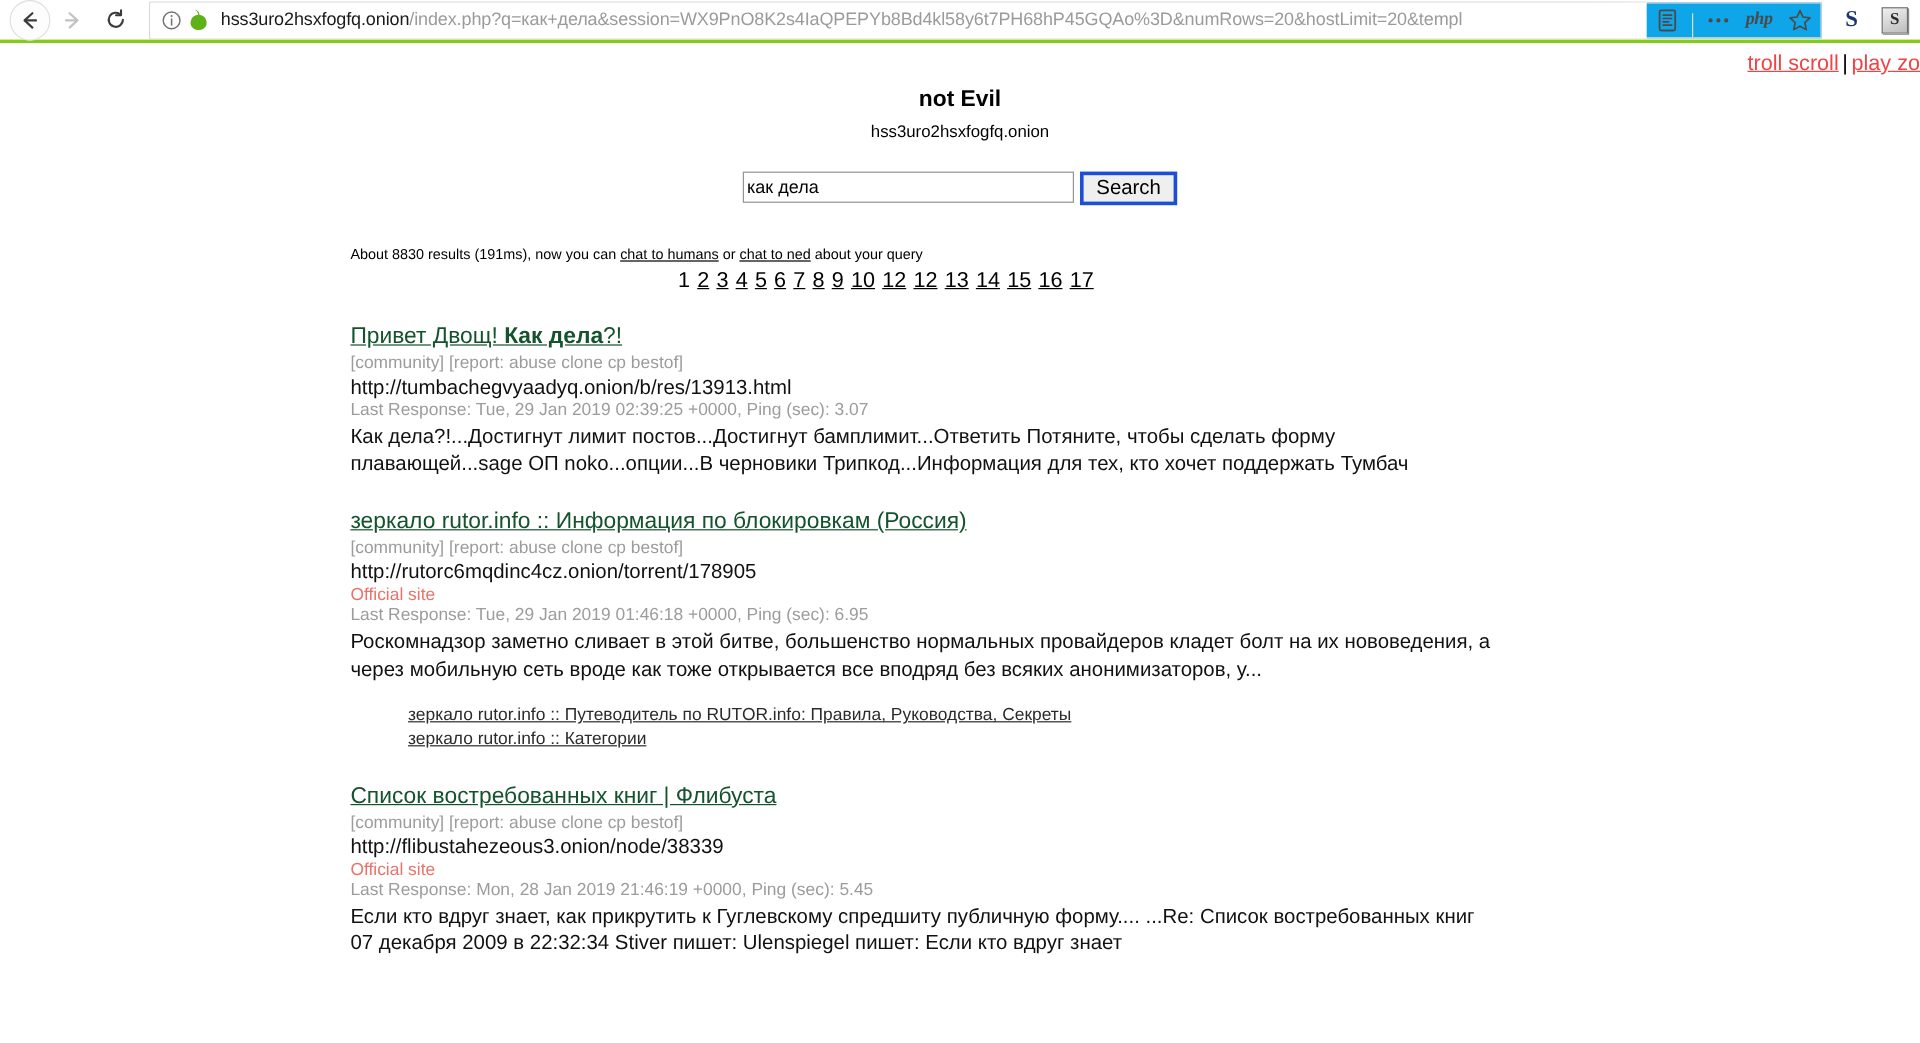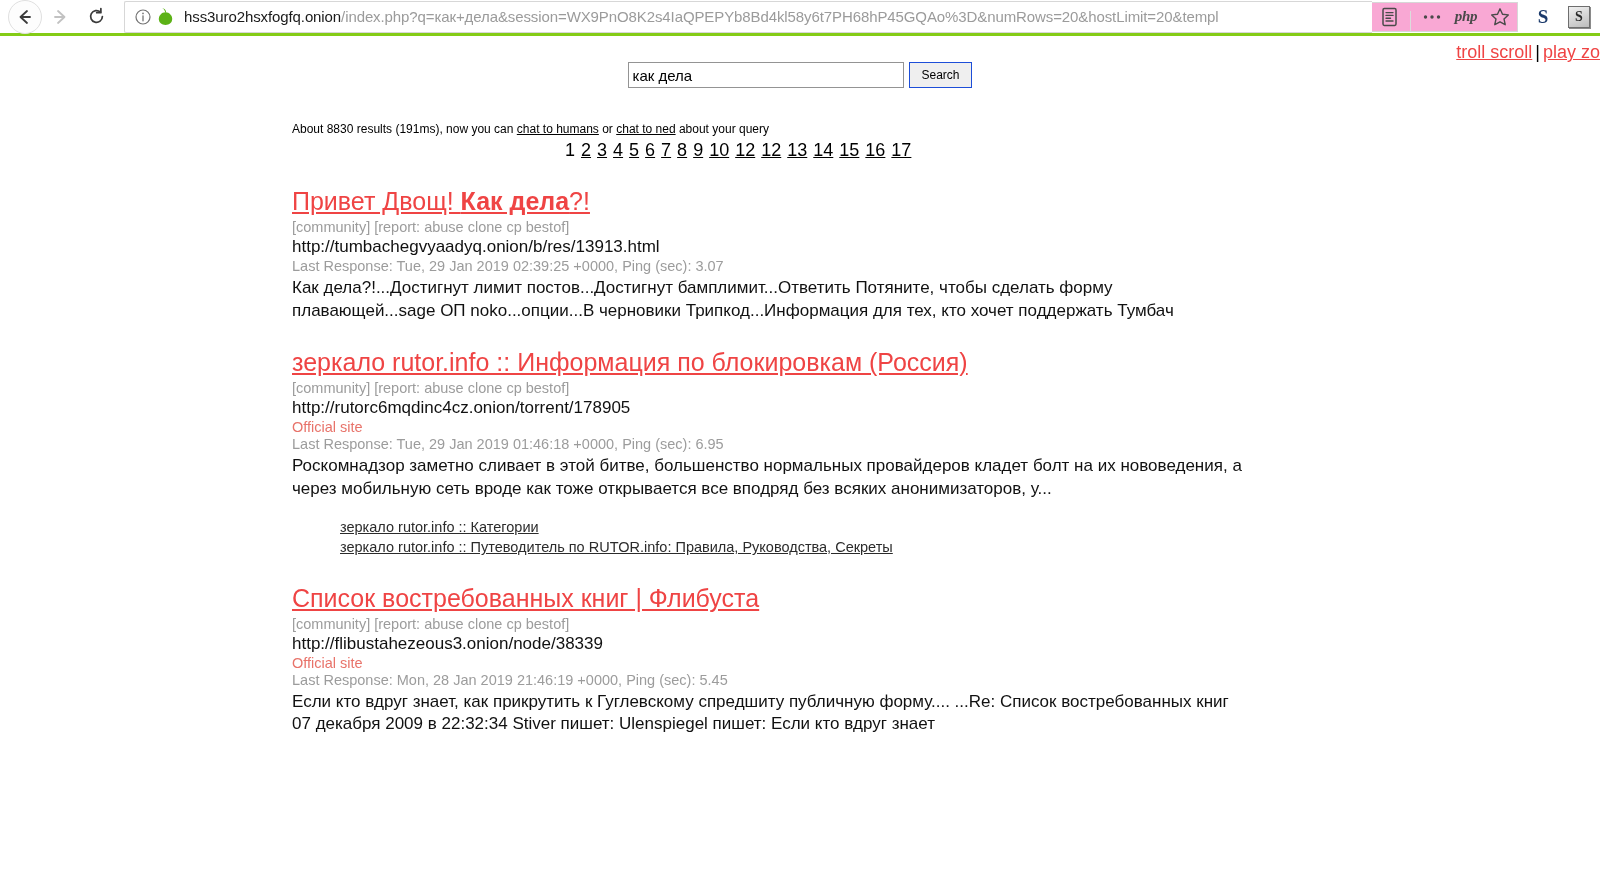--- a/index.html
+++ b/index.html
@@ -94,21 +94,21 @@
     background: linear-gradient(to right, rgba(255,255,255,0), #ffffff 85%);
     pointer-events: none;
   }
 
   .chrome-actions {
     display: flex;
     align-items: flex-end;
     height: 30px;
     border: 1px solid #d7d7d7;
     border-left: none;
-    background: #f9a8d4;
+    background: #0ea5e9;
     box-sizing: border-box;
   }
   .chrome-sep {
     width: 1px;
     height: 20px;
     background: #dcdcdc;
     margin: 0 4px;
   }
   .chrome-ico {
     width: 34px;
@@ -210,23 +210,23 @@
     padding: 1px 3px;
     border: 1px solid #949494;
     box-sizing: content-box;
     color: #000;
     background: #fff;
     outline: none;
     caret-color: #000;
   }
   .search-btn {
     font-family: "Liberation Sans", sans-serif;
-    font-size: 12px;
+    font-size: 17px;
     padding: 1px 11px;
-    border: 1px solid #1d4ed8;
+    border: 3px solid #1d4ed8;
     background: #efefef;
     color: #000;
     cursor: pointer;
   }
   .radio-row {
     margin-top: 6px;
     font-size: 17px;
     display: flex;
     justify-content: center;
     align-items: center;
@@ -281,22 +281,22 @@
   .pagination .cur {
     color: #000;
     text-decoration: none;
     margin: 0 3px;
   }
 
   .result {
     margin-top: 26px;
   }
   .result-title {
-    font-size: 25px;
-    color: #ef4444;
+    font-size: 19px;
+    color: #14532d;
     text-decoration: underline;
     display: inline-block;
     cursor: pointer;
   }
   .result-title b { font-weight: bold; }
   .result-tags {
     font-size: 14.5px;
     color: #9c9c9c;
     margin-top: 3px;
   }
@@ -413,20 +413,24 @@
     </div>
   </div>
 </div>
 
 <div class="page">
 
   <div class="corner-links">
     <a href="#">troll scroll</a><span class="corner-sep">|</span><a href="#">play zo</a>
   </div>
 
+  <div class="site-head">
+    <div class="site-title">not Evil</div>
+    <div class="site-sub">hss3uro2hsxfogfq.onion</div>
+  </div>
 
   <div class="search-wrap">
     <div class="search-row">
       <input class="search-input" type="text" value="как дела" style="">
       <button class="search-btn">Search</button>
     </div>
   </div>
 
   <div class="results-area">
     <div class="result-count">
@@ -449,22 +453,22 @@
   </div>
 
   <div class="result">
     <div class="result-title">зеркало rutor.info :: Информация по блокировкам (Россия)</div>
     <div class="result-tags">[community] [report: abuse clone cp bestof]</div>
     <div class="result-url">http://rutorc6mqdinc4cz.onion/torrent/178905</div>
     <div class="official">Official site</div>
     <div class="result-meta">Last Response: Tue, 29 Jan 2019 01:46:18 +0000, Ping (sec): 6.95</div>
     <div class="result-snippet">Роскомнадзор заметно сливает в этой битве, большенство нормальных провайдеров кладет болт на их нововедения, а через мобильную сеть вроде как тоже открывается все вподряд без всяких анонимизаторов, у...</div>
     <div class="sublinks">
+            <a href="#" class="sublink">зеркало rutor.info :: Путеводитель по RUTOR.info: Правила, Руководства, Секреты</a>
             <a href="#" class="sublink">зеркало rutor.info :: Категории</a>
-            <a href="#" class="sublink">зеркало rutor.info :: Путеводитель по RUTOR.info: Правила, Руководства, Секреты</a>
           </div>
   </div>
 
   <div class="result">
     <div class="result-title">Список востребованных книг | Флибуста</div>
     <div class="result-tags">[community] [report: abuse clone cp bestof]</div>
     <div class="result-url">http://flibustahezeous3.onion/node/38339</div>
     <div class="official">Official site</div>
     <div class="result-meta">Last Response: Mon, 28 Jan 2019 21:46:19 +0000, Ping (sec): 5.45</div>
     <div class="result-snippet">Если кто вдруг знает, как прикрутить к Гуглевскому спредшиту публичную форму.... ...Re: Список востребованных книг  07 декабря 2009  в 22:32:34 Stiver пишет:   Ulenspiegel пишет:   Если кто вдруг знает</div>

